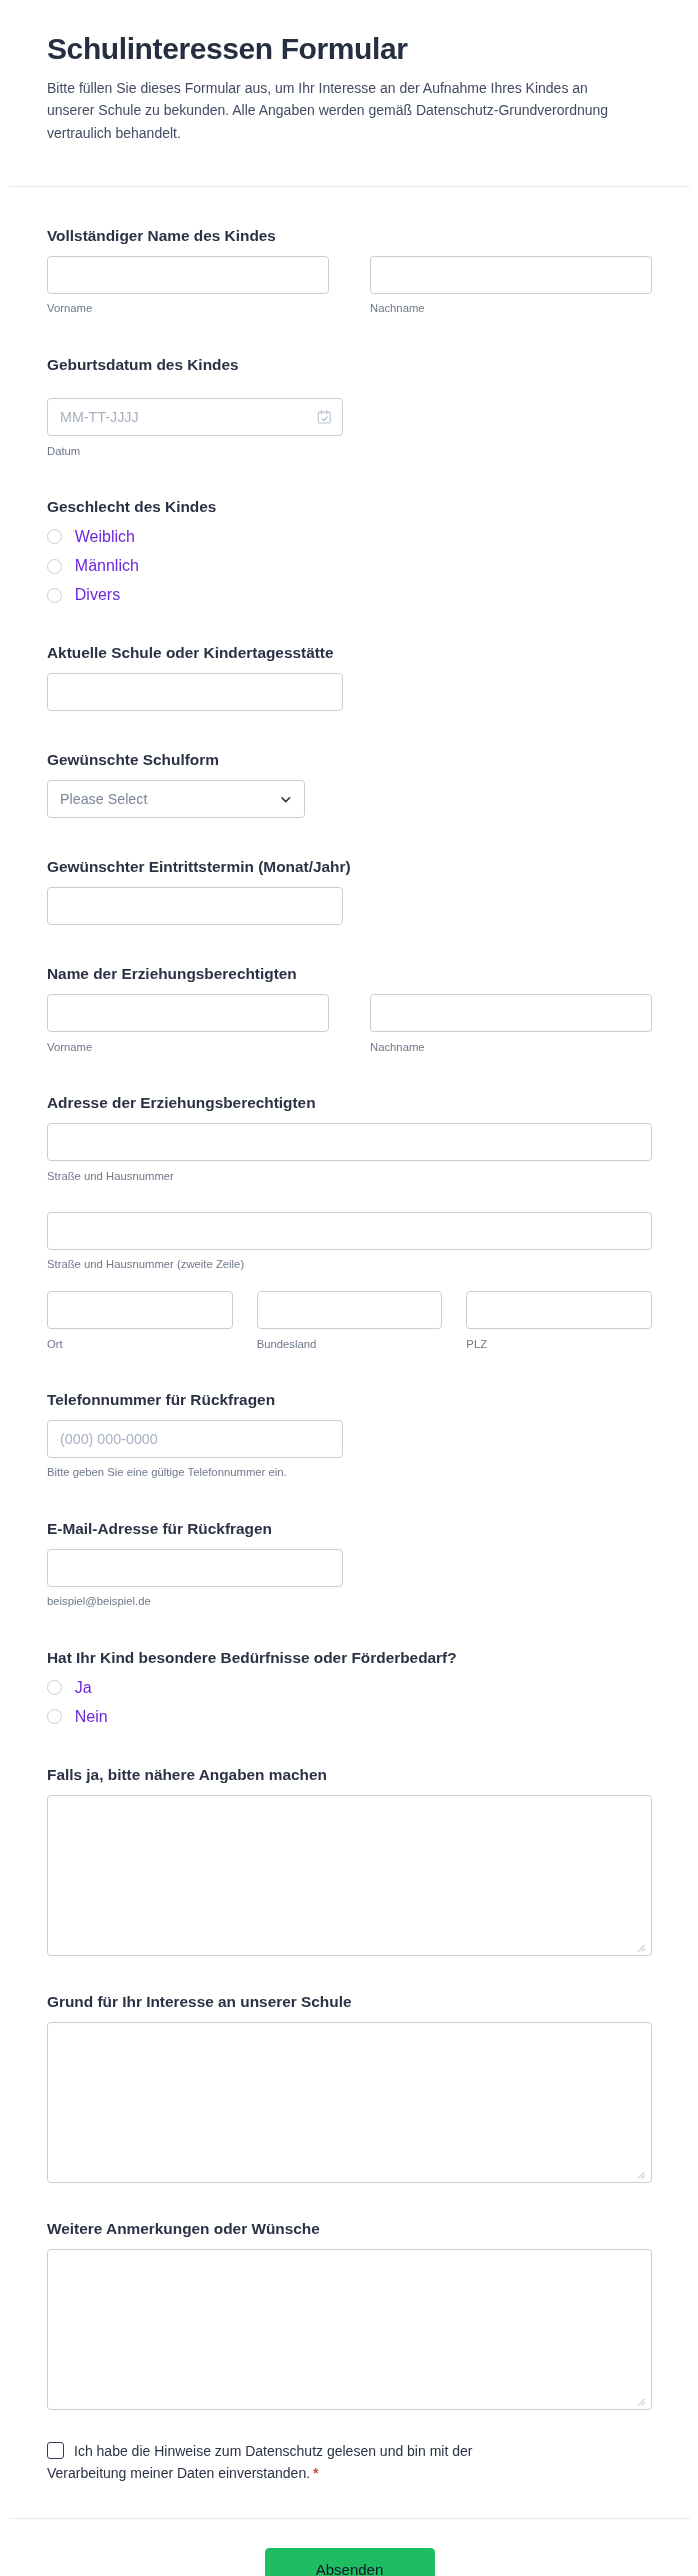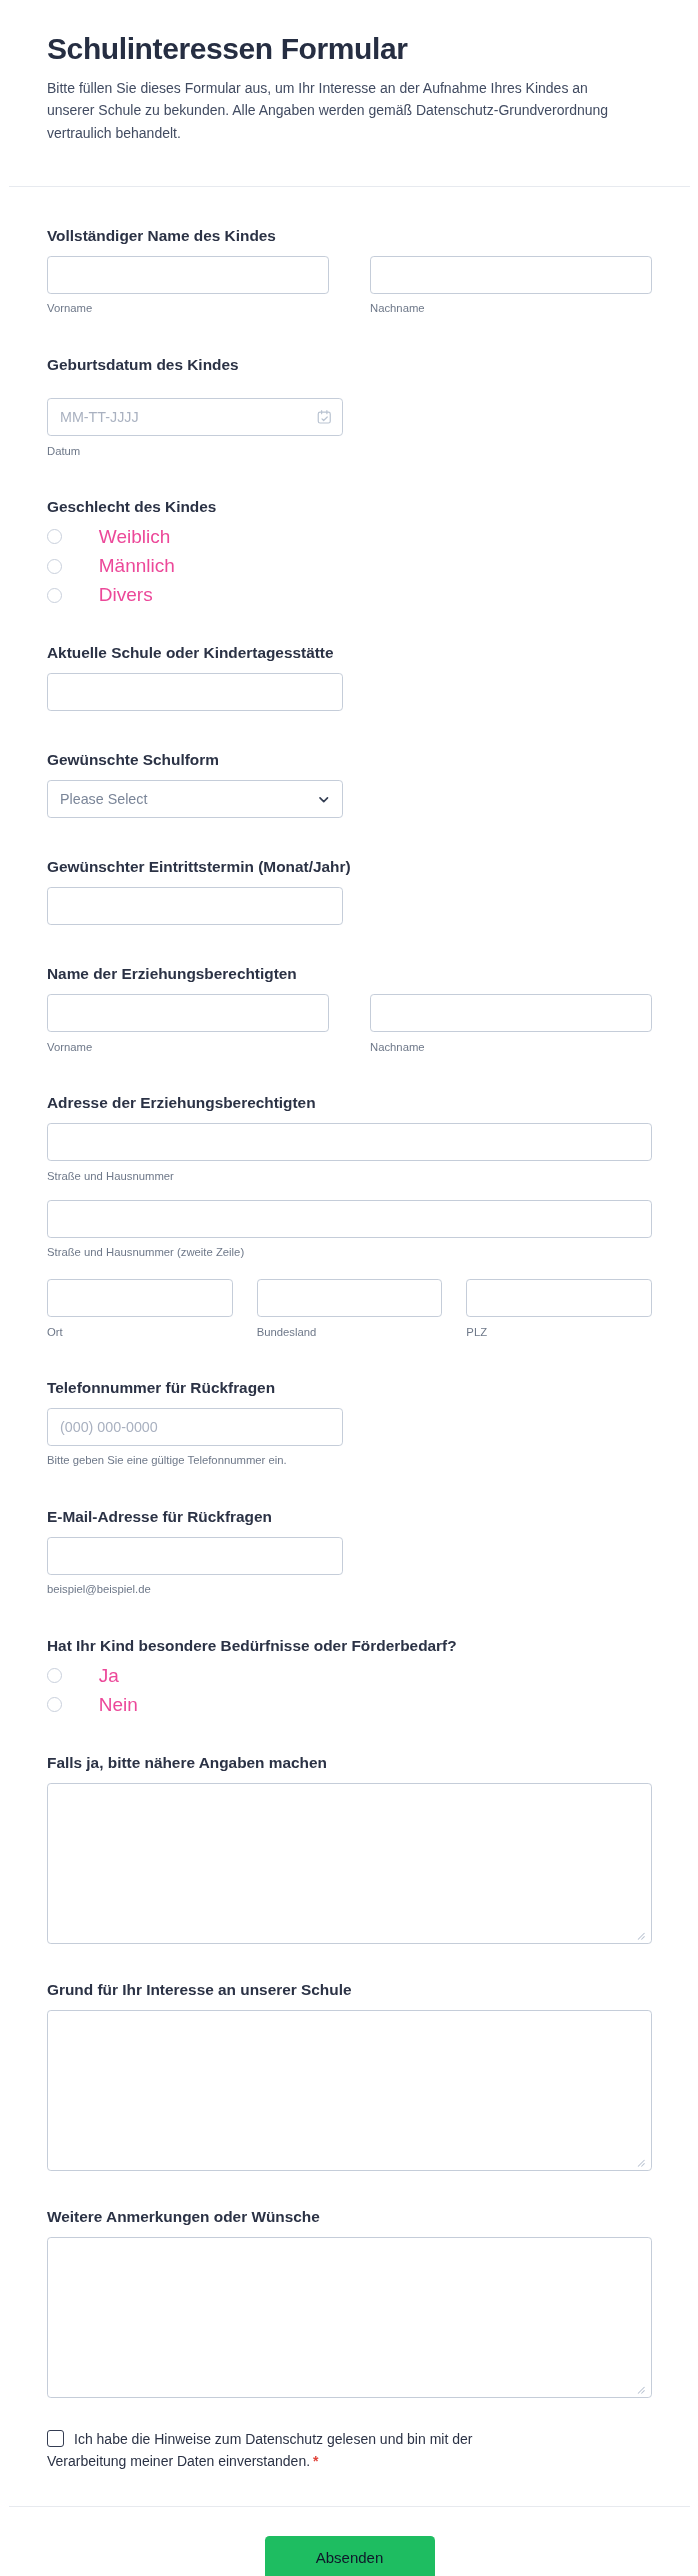--- a/index.html
+++ b/index.html
@@ -54,39 +54,39 @@
     height: 38px;
     padding: 0 12px;
     width: 100%;
   }
   .text-input::placeholder { color: #a9b1c0; opacity: 1; }
   .half { width: 296px; }
   .row2 { display: flex; gap: 41px; }
   .row2 .col { flex: 1; }
   .row3 { display: flex; gap: 24px; margin-top: 19.5px; }
   .row3 .col { flex: 1; }
-  .addr-line { margin-top: 17px; }
+  .addr-line { margin-top: 29px; }
   .sublabel {
     display: block;
     margin-top: 8.3px;
     font-size: 11.3px;
     line-height: 13.5px;
     color: #6e7889;
   }
   .input-wrap { position: relative; margin-top: 24px; }
   .input-icon {
     position: absolute;
     right: 10.5px;
     top: 50%;
     transform: translateY(-50%);
     display: inline-flex;
     cursor: pointer;
   }
   .select-box {
-    width: 296px;
+    width: 258px;
     height: 38px;
     display: flex;
     align-items: center;
     justify-content: space-between;
     padding: 0 12px;
     cursor: pointer;
   }
   .select-value { color: #7a8598; font-size: 14.3px; }
   .options { margin-top: 3px; }
   .option-row {
@@ -98,21 +98,21 @@
   }
   .radio-circle {
     width: 15px;
     height: 15px;
     border: 1.5px solid #c9d0dc;
     border-radius: 50%;
     background: #fff;
     margin-right: 12.8px;
     flex: 0 0 auto;
   }
-  .option-text { font-size: 19px; color: #ec4899; margin-left: 24px; }
+  .option-text { font-size: 16px; color: #6d28d9; }
   .textarea-wrap { position: relative; width: 100%; }
   .textarea-box {
     width: 100%;
     height: 161px;
     resize: none;
     padding: 10.5px 12px;
     line-height: 19.5px;
   }
   .resize-handle {
     position: absolute;

